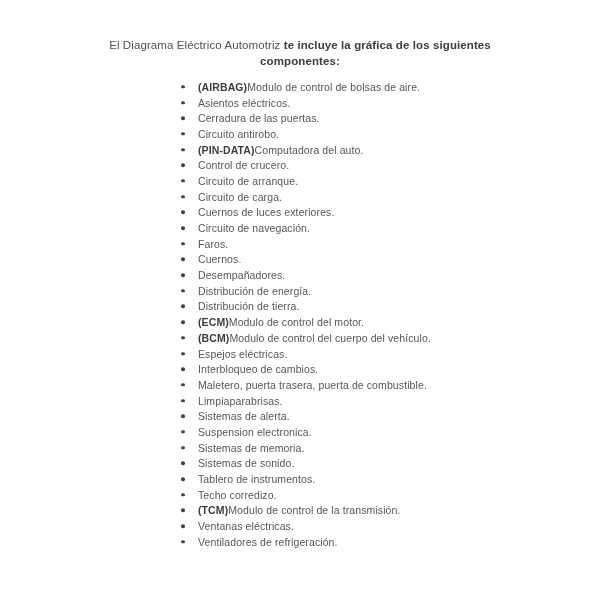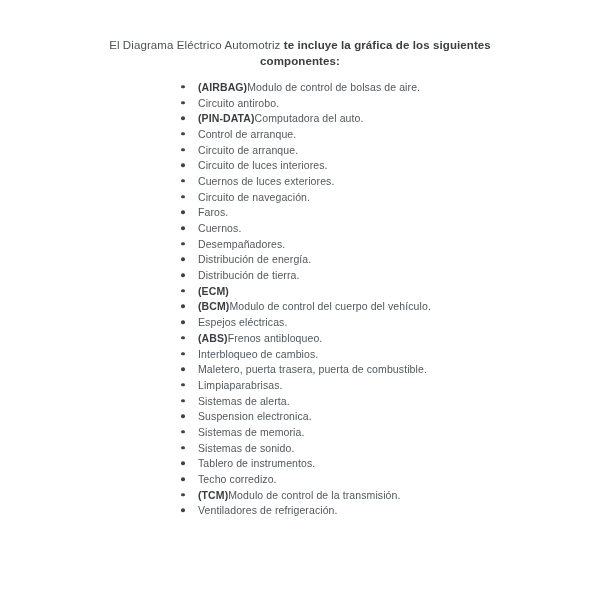--- a/index.html
+++ b/index.html
@@ -72,43 +72,49 @@
 
   <h1 class="title"><span>El Diagrama Eléctrico Automotriz</span> <strong>te incluye la gráfica de los siguientes</strong><br><strong>componentes:</strong></h1>
 
   <ul class="component-list" id="component-list">
   <li class="list-item">
         <strong class="item-bold">(AIRBAG)</strong>
         <span class="item-text">Modulo de control de bolsas de aire.</span>
       </li>
 
 
-
+  <li class="list-item">
+        <span class="item-text">Asientos eléctricos.</span>
+      </li>
+
+  <li class="list-item">
+        <span class="item-text">Cerradura de las puertas.</span>
+      </li>
 
   <li class="list-item">
         <span class="item-text">Circuito antirobo.</span>
       </li>
 
   <li class="list-item">
         <strong class="item-bold">(PIN-DATA)</strong>
         <span class="item-text">Computadora del auto.</span>
       </li>
 
   <li class="list-item">
-        <span class="item-text">Control de arranque.</span>
+        <span class="item-text">Control de crucero.</span>
       </li>
 
   <li class="list-item">
         <span class="item-text">Circuito de arranque.</span>
       </li>
 
-
-  <li class="list-item">
-        <span class="item-text">Circuito de luces interiores.</span>
-      </li>
+  <li class="list-item">
+        <span class="item-text">Circuito de carga.</span>
+      </li>
+
 
   <li class="list-item">
         <span class="item-text">Cuernos de luces exteriores.</span>
       </li>
 
   <li class="list-item">
         <span class="item-text">Circuito de navegación.</span>
       </li>
 
   <li class="list-item">
@@ -126,35 +132,32 @@
   <li class="list-item">
         <span class="item-text">Distribución de energía.</span>
       </li>
 
   <li class="list-item">
         <span class="item-text">Distribución de tierra.</span>
       </li>
 
   <li class="list-item">
         <strong class="item-bold">(ECM)</strong>
+        <span class="item-text">Modulo de control del motor.</span>
       </li>
 
   <li class="list-item">
         <strong class="item-bold">(BCM)</strong>
         <span class="item-text">Modulo de control del cuerpo del vehículo.</span>
       </li>
 
   <li class="list-item">
         <span class="item-text">Espejos eléctricas.</span>
       </li>
 
-  <li class="list-item">
-        <strong class="item-bold">(ABS)</strong>
-        <span class="item-text">Frenos antibloqueo.</span>
-      </li>
 
   <li class="list-item">
         <span class="item-text">Interbloqueo de cambios.</span>
       </li>
 
   <li class="list-item">
         <span class="item-text">Maletero, puerta trasera, puerta de combustible.</span>
       </li>
 
   <li class="list-item">
@@ -183,19 +186,22 @@
 
   <li class="list-item">
         <span class="item-text">Techo corredizo.</span>
       </li>
 
   <li class="list-item">
         <strong class="item-bold">(TCM)</strong>
         <span class="item-text">Modulo de control de la transmisión.</span>
       </li>
 
+  <li class="list-item">
+        <span class="item-text">Ventanas eléctricas.</span>
+      </li>
 
   <li class="list-item">
         <span class="item-text">Ventiladores de refrigeración.</span>
       </li>
 </ul>
 
 </div>
 
 </body></html>

